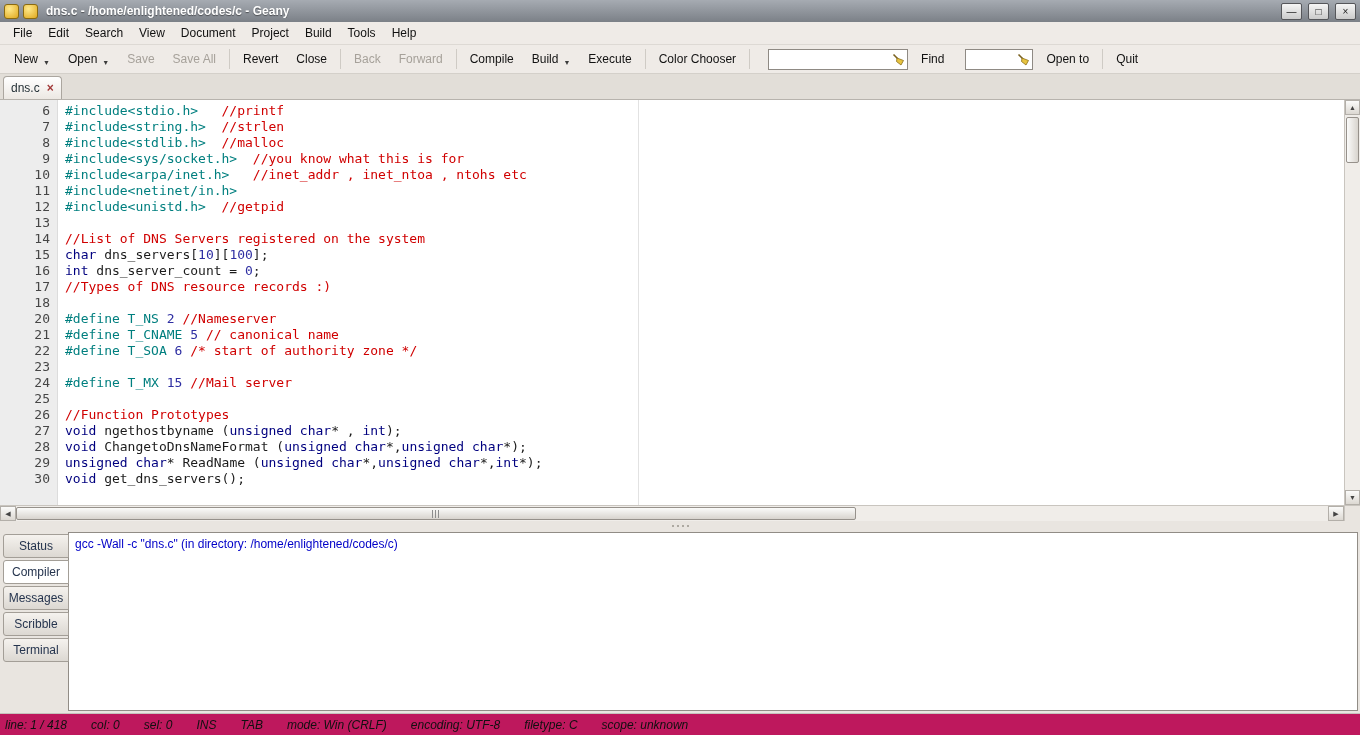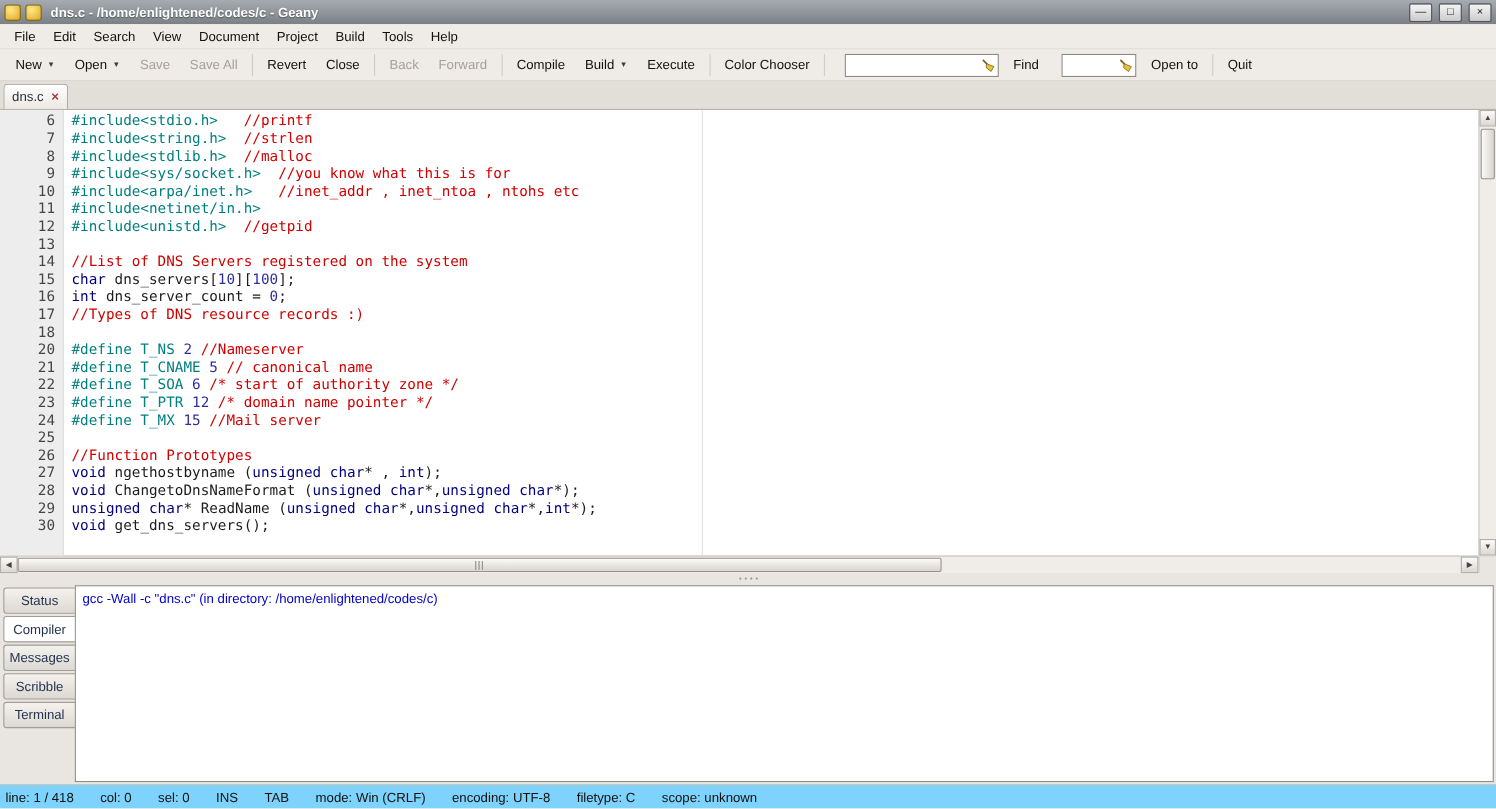--- a/index.html
+++ b/index.html
@@ -13,21 +13,21 @@
   .title-text { color:#fff; font-weight:bold; text-shadow:0 1px 1px rgba(0,0,0,.45); margin-left:4px; flex:1; white-space:nowrap; overflow:hidden; }
   .winbtn { width:21px; height:17px; flex:none; margin-left:2px; text-align:center; line-height:15px; font-size:10px; color:#222;
             background:linear-gradient(#f5f5f5,#cbcbcb); border:1px solid #55565a; border-radius:2px; }
 
   
   .menubar { height:23px; background:#efebe7; display:flex; align-items:center; padding-left:5px; color:#111; border-bottom:1px solid #ddd9d4; }
   .menu-item { padding:4px 8px; cursor:default; }
 
   
   .toolbar { height:29px; background:#efebe7; display:flex; align-items:center; padding:0 5px; border-bottom:1px solid #d4d0ca; }
-  .tbtn { padding:5px 9px; color:#121212; white-space:nowrap; display:flex; align-items:center; border-radius:3px; }
+  .tbtn { padding:5px 9px; color:#121212; white-space:nowrap; display:flex; align-items:flex-end; border-radius:3px; }
   .tbtn.disabled { color:#a6a19a; }
   .tb-arrow { font-size:7px; margin-left:5px; color:#3c3c3c; }
   .tb-sep { width:1px; height:20px; background:#cfcbc5; margin:0 4px; flex:none; }
   .tb-entry { display:flex; align-items:center; height:21px; background:#fff; border:1px solid #8f8a84; padding:0 2px 0 4px; margin:0 4px; flex:none; }
   .tb-entry input { border:none; outline:none; flex:1; min-width:0; font:12px "Liberation Sans",sans-serif; background:transparent; }
   .clear-icon { flex:none; }
 
   
   .tabbar { height:26px; background:#e2ded8; border-bottom:1px solid #b7b3ad; display:flex; align-items:flex-end; padding:0 3px; }
   .tab { height:23px; display:flex; align-items:center; gap:7px; padding:0 7px;
@@ -73,21 +73,21 @@
   
   .msgwin { height:183px; background:#e9e5e0; display:flex; padding:2px 2px 2px 0; }
   .msg-tabs { width:68px; flex:none; padding-top:2px; z-index:2; }
   .msg-tab { margin:0 -1px 2px 3px; border:1px solid #a39e97; border-radius:3px 0 0 3px; padding:4px 4px;
              background:linear-gradient(#f5f2ee,#dcd8d2); color:#25344e; text-align:center; }
   .msg-tab.active { background:#fff; }
   .msg-content { flex:1; background:#fff; border:1px solid #918c86; padding:4px 6px; color:var(--compiler,#0000c8); overflow:hidden; z-index:1; }
   .msg-line { margin-bottom:4px; white-space:pre; }
 
   
-  .statusbar { height:22px; background:#7dd3fc; border-top:1px solid #c6c2bc; display:flex; align-items:center; padding-left:5px; gap:24px; color:#101010; }
+  .statusbar { height:22px; background:#be185d; border-top:1px solid #c6c2bc; display:flex; align-items:center; padding-left:5px; gap:24px; color:#101010;font-style:italic; }
   .sb-seg { white-space:nowrap; }
 </style>
 </head>
 <body>
 
 <div class="titlebar">
   <div class="tb-icon"></div>
   <div class="tb-icon"></div>
   <div class="title-text">dns.c - /home/enlightened/codes/c - Geany</div>
   <div class="winbtn">—</div>
@@ -251,21 +251,20 @@
         <div class="crow">
           <span class="ln">21</span>
           <span class="ctext"><span class="tok-p">#define T_CNAME </span><span class="tok-d">5</span><span class="tok-t"> </span><span class="tok-c">// canonical name</span></span>
         </div>
         <div class="crow">
           <span class="ln">22</span>
           <span class="ctext"><span class="tok-p">#define T_SOA </span><span class="tok-d">6</span><span class="tok-t"> </span><span class="tok-c">/* start of authority zone */</span></span>
         </div>
         <div class="crow">
           <span class="ln">23</span>
-          <span class="ctext"><span class="tok-p">#define T_PTR </span><span class="tok-d">12</span><span class="tok-t"> </span><span class="tok-c">/* domain name pointer */</span></span>
         </div>
         <div class="crow">
           <span class="ln">24</span>
           <span class="ctext"><span class="tok-p">#define T_MX </span><span class="tok-d">15</span><span class="tok-t"> </span><span class="tok-c">//Mail server</span></span>
         </div>
         <div class="crow">
           <span class="ln">25</span>
           <span class="ctext"></span>
         </div>
         <div class="crow">

